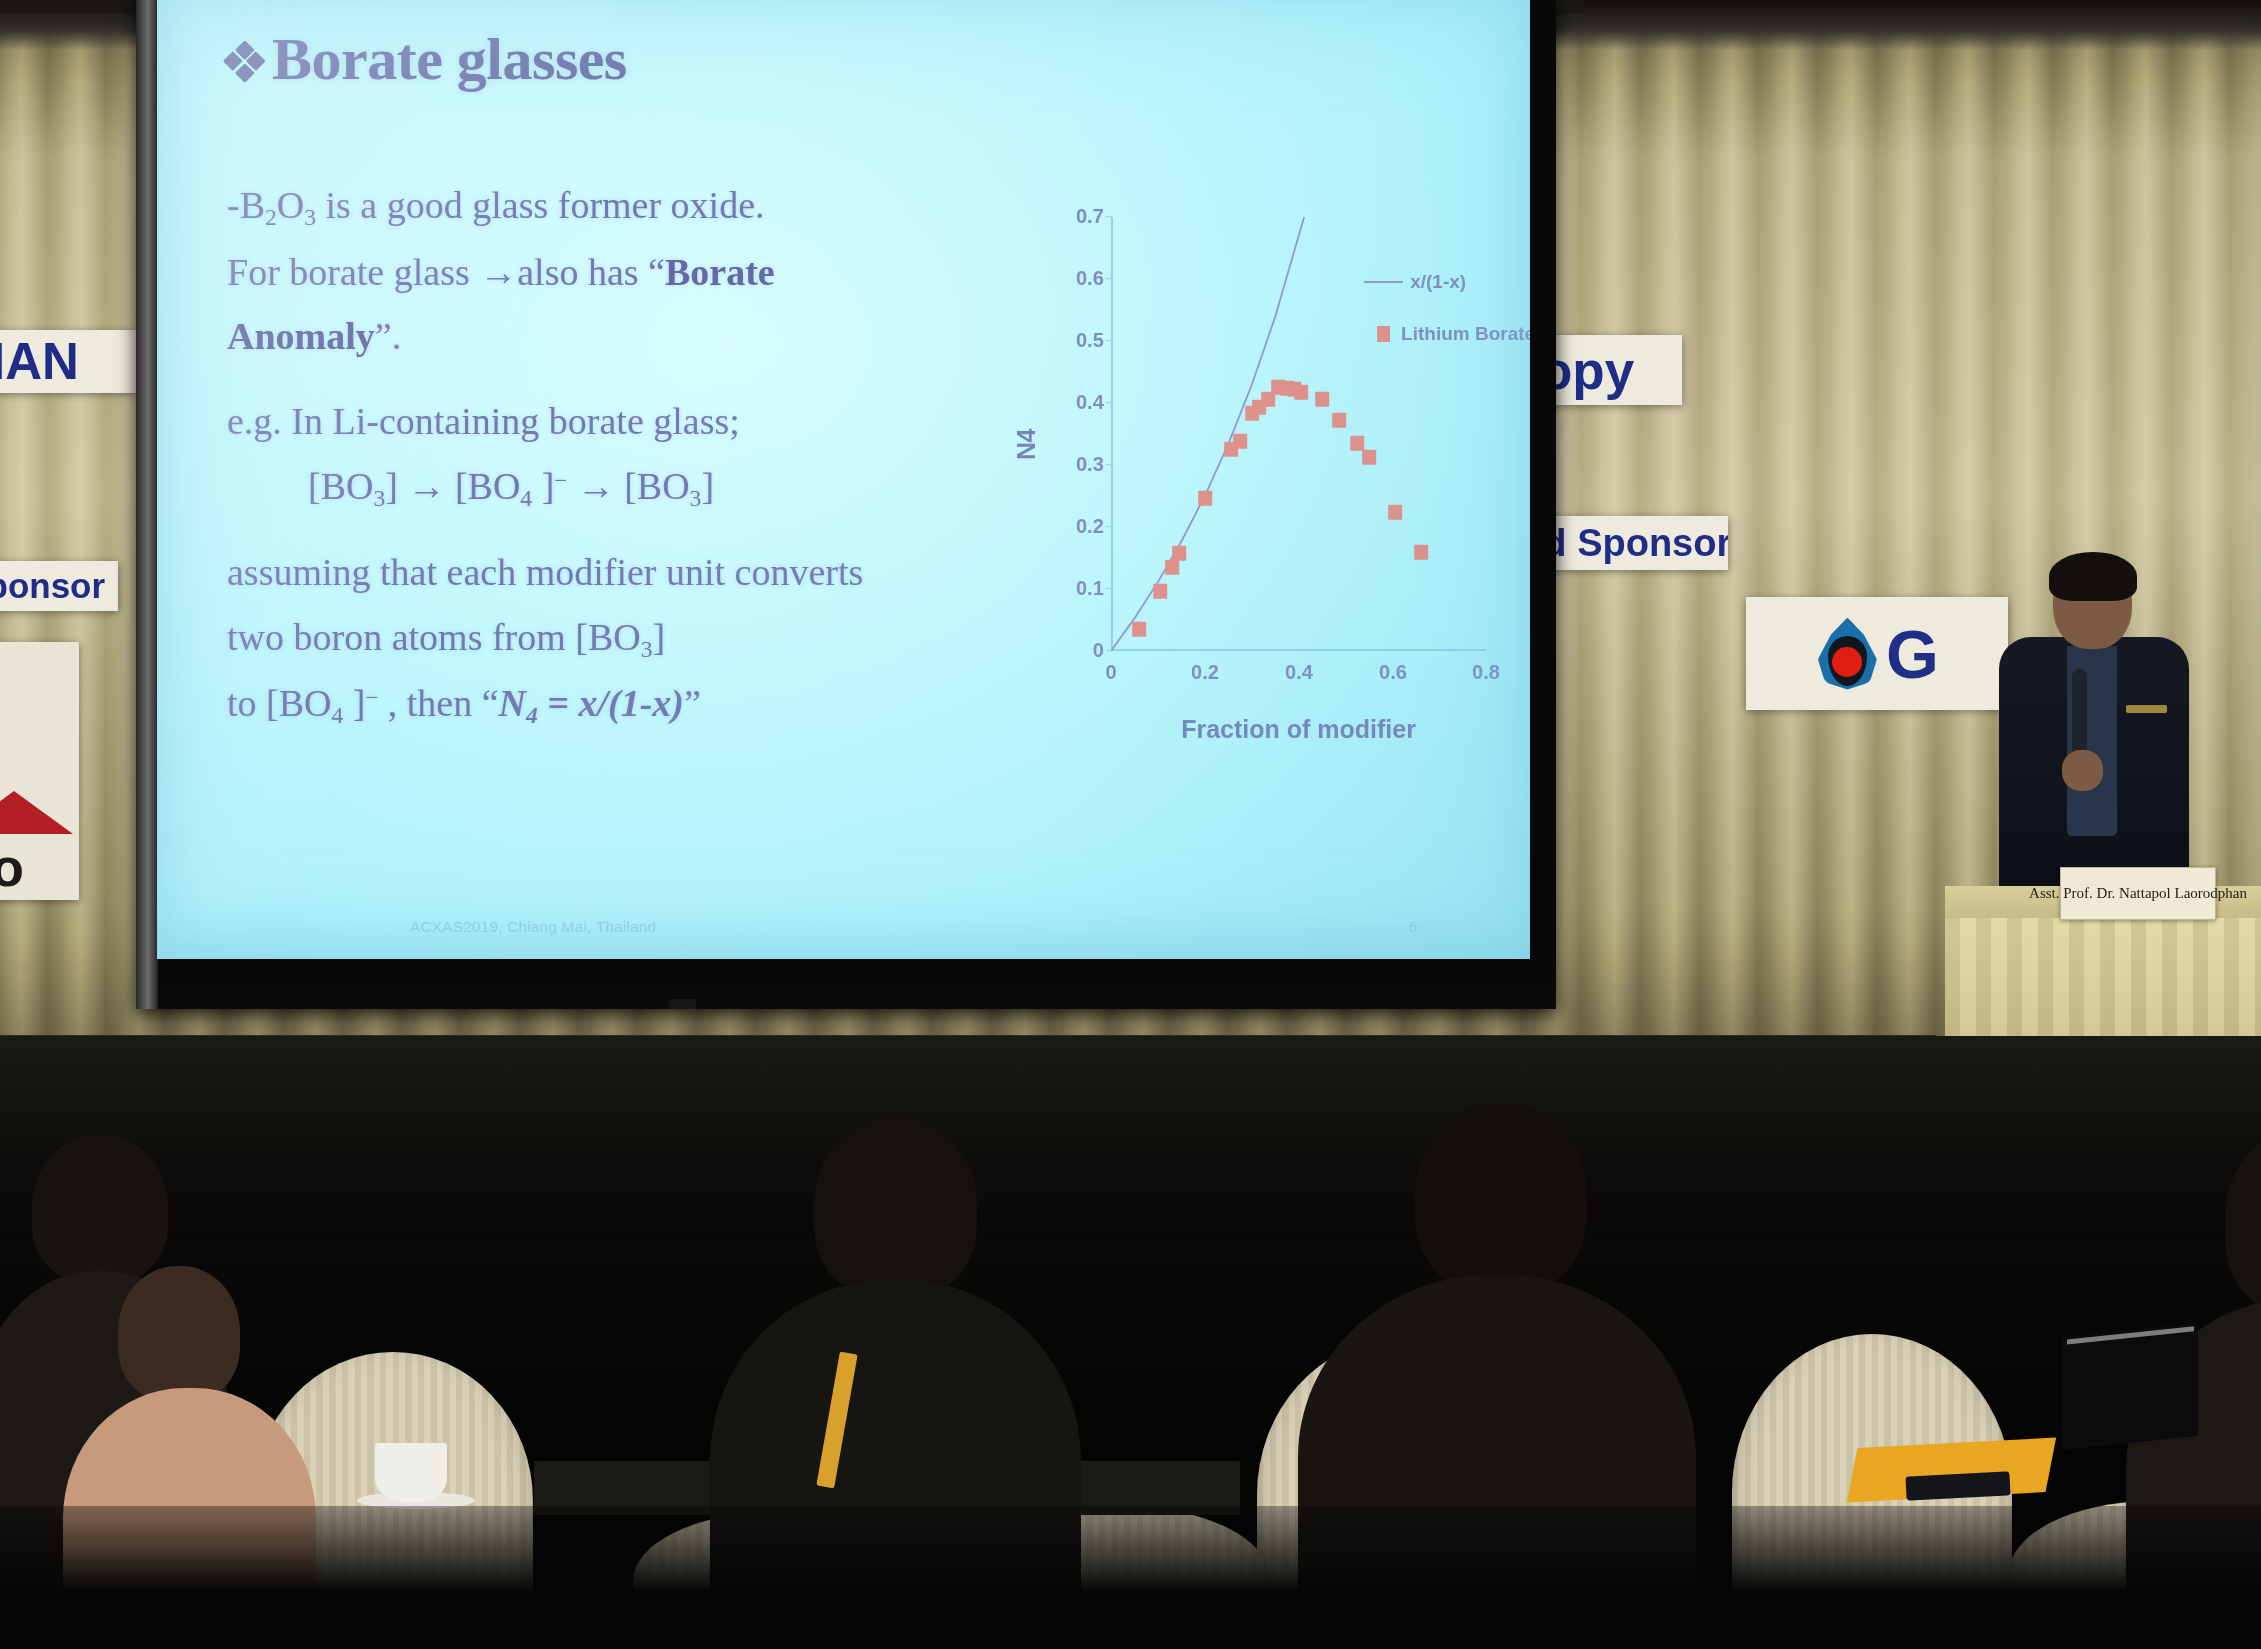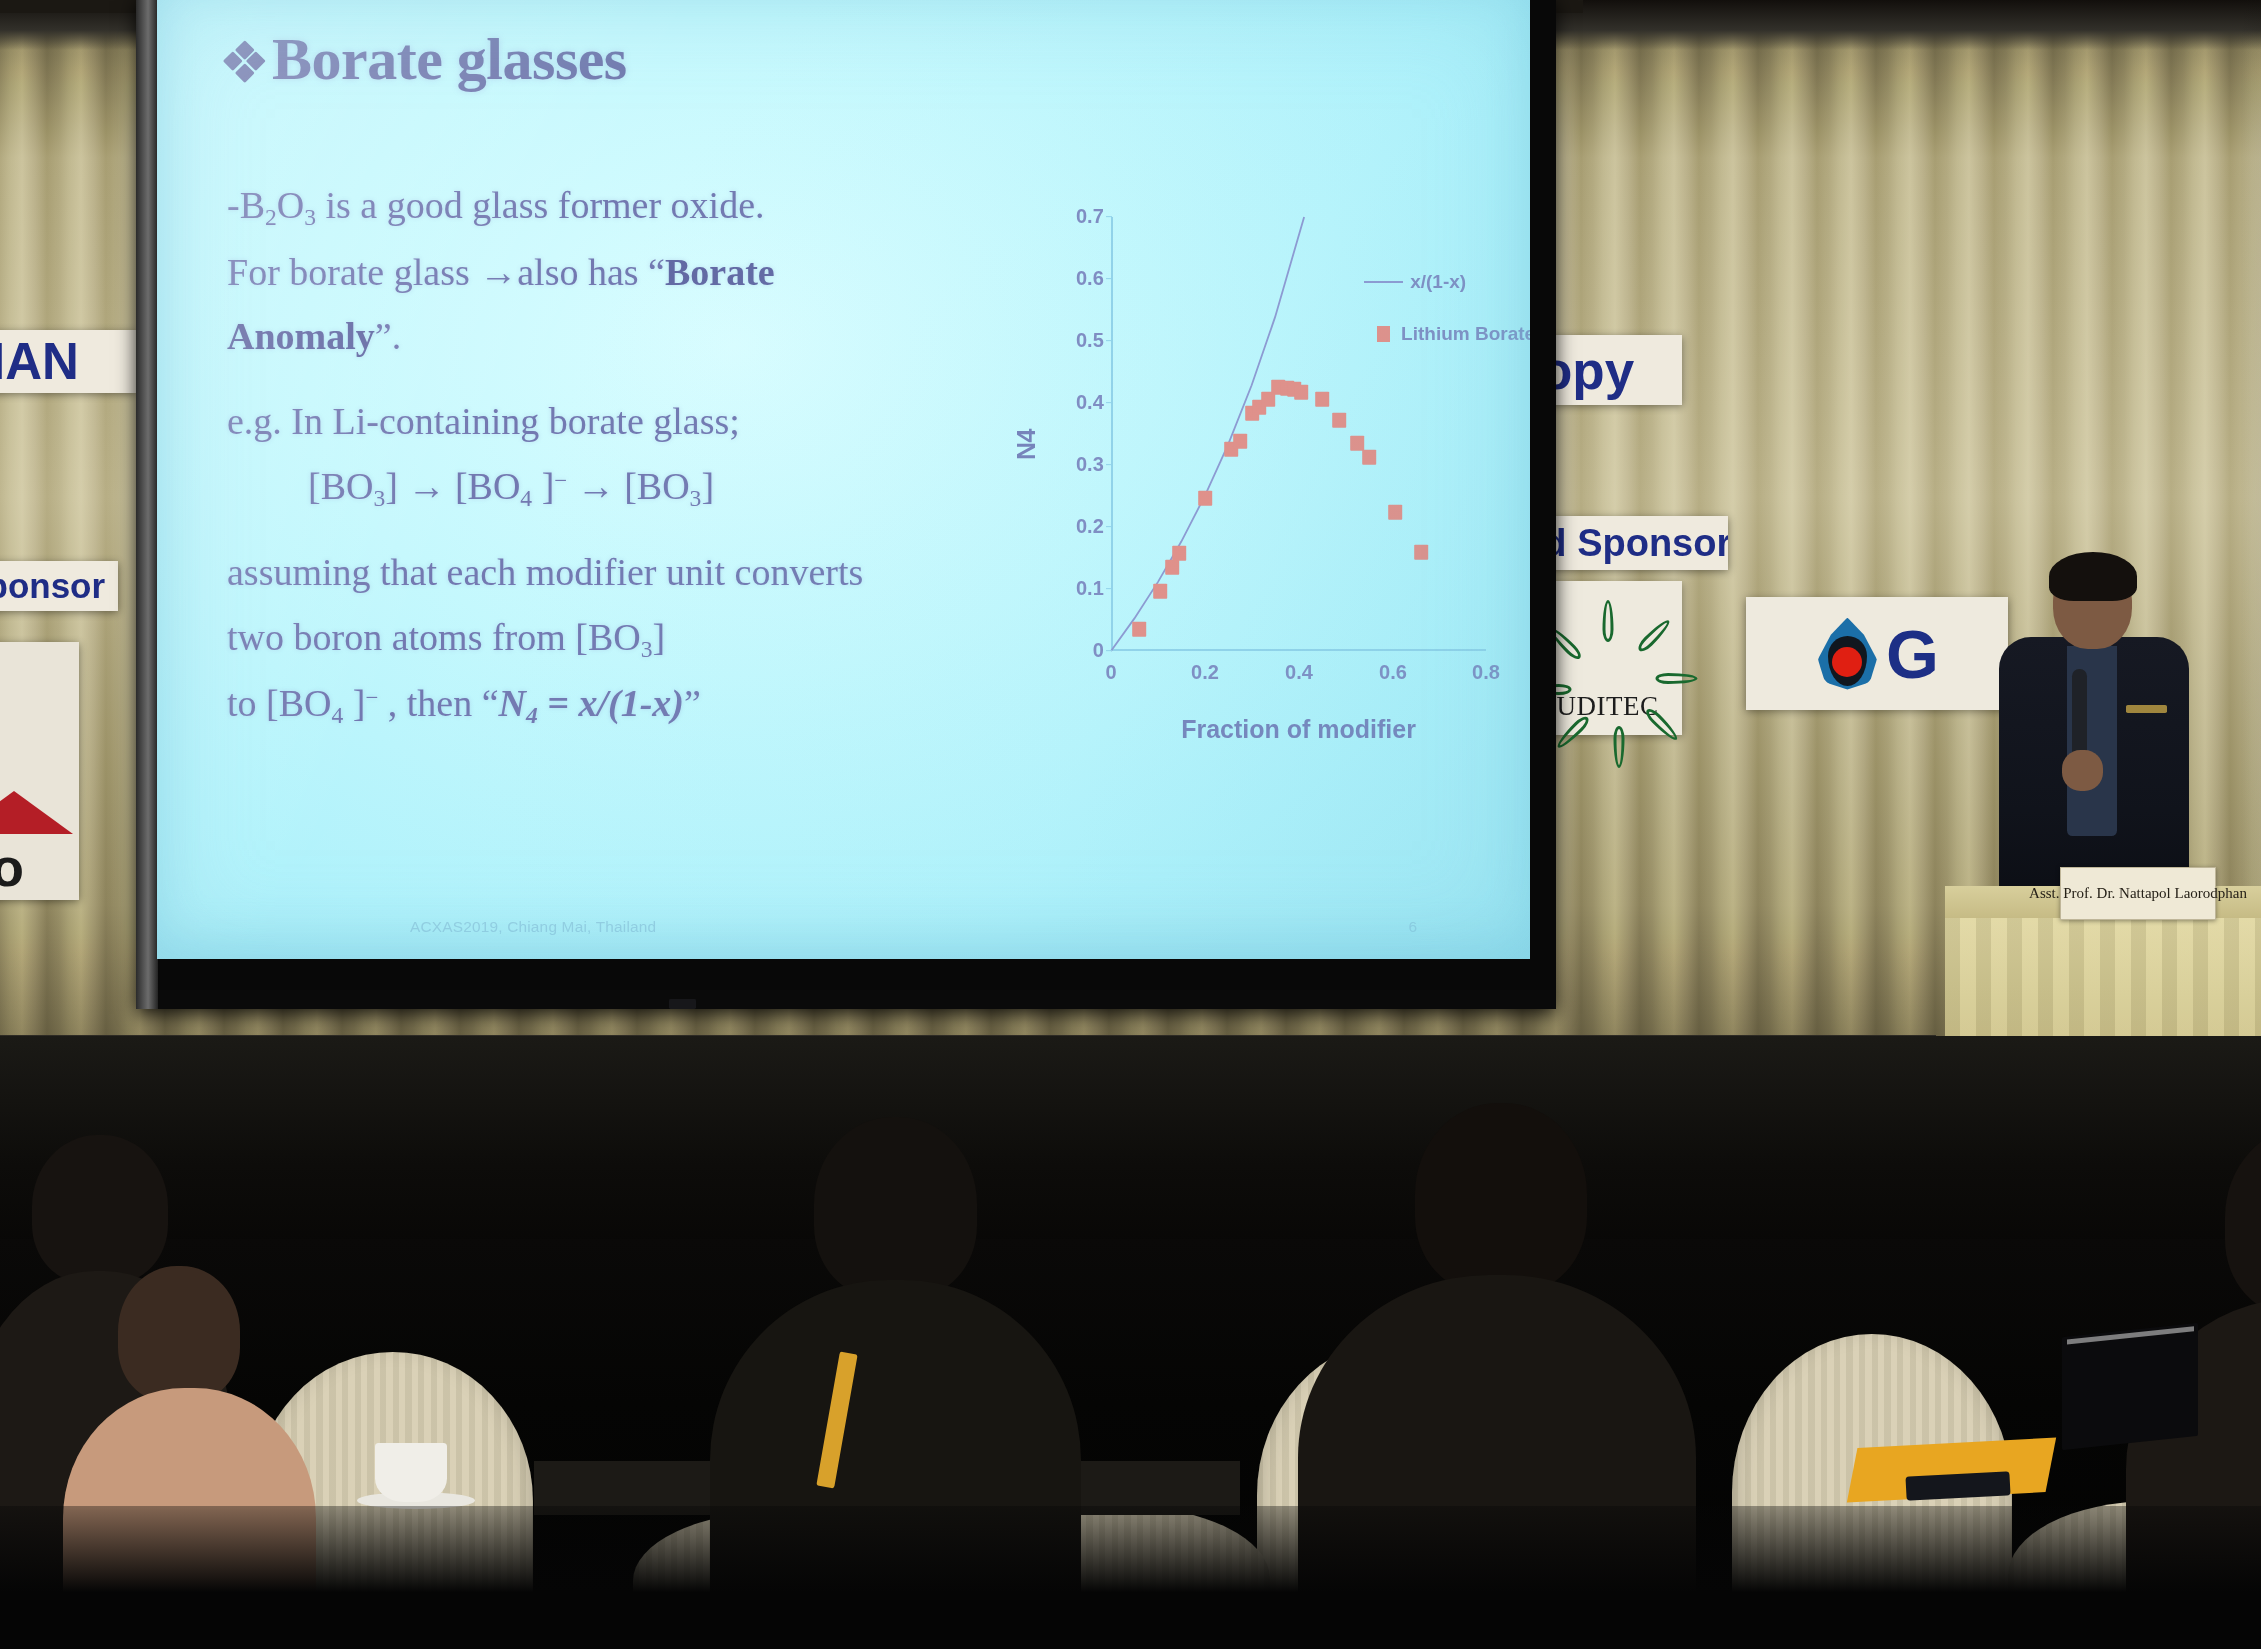--- a/index.html
+++ b/index.html
@@ -388,33 +388,20 @@
     <span style="position:absolute;left:-9px;top:194px;font-family:'Liberation Sans',sans-serif;font-weight:700;font-size:54px;color:#1b1b1b;">to</span>
   </div>
 
   <div class="banner" id="banner-right-top">
     <span class="banner-text">copy</span>
   </div>
   <div class="banner" id="banner-right-mid">
     <span class="banner-text">old Sponsor</span>
   </div>
 
-  <div class="logo-card" id="logo-uditec">
-    <div class="flower">
-      <i style="transform:rotate(0deg)   translate(-50%,-100%);"></i>
-      <i style="transform:rotate(45deg)  translate(-50%,-100%);"></i>
-      <i style="transform:rotate(90deg)  translate(-50%,-100%);"></i>
-      <i style="transform:rotate(135deg) translate(-50%,-100%);"></i>
-      <i style="transform:rotate(180deg) translate(-50%,-100%);"></i>
-      <i style="transform:rotate(225deg) translate(-50%,-100%);"></i>
-      <i style="transform:rotate(270deg) translate(-50%,-100%);"></i>
-      <i style="transform:rotate(315deg) translate(-50%,-100%);"></i>
-    </div>
-    <span class="uditec-txt">UDITEC</span>
-  </div>
 
   <div class="logo-card" id="logo-gc">
     <div class="ptt-drop">
       <div class="flame"></div>
         <div class="inner"></div>
         <div class="dot-red"></div>
     </div>
     <span class="gc-txt">G</span>
   </div>
 

